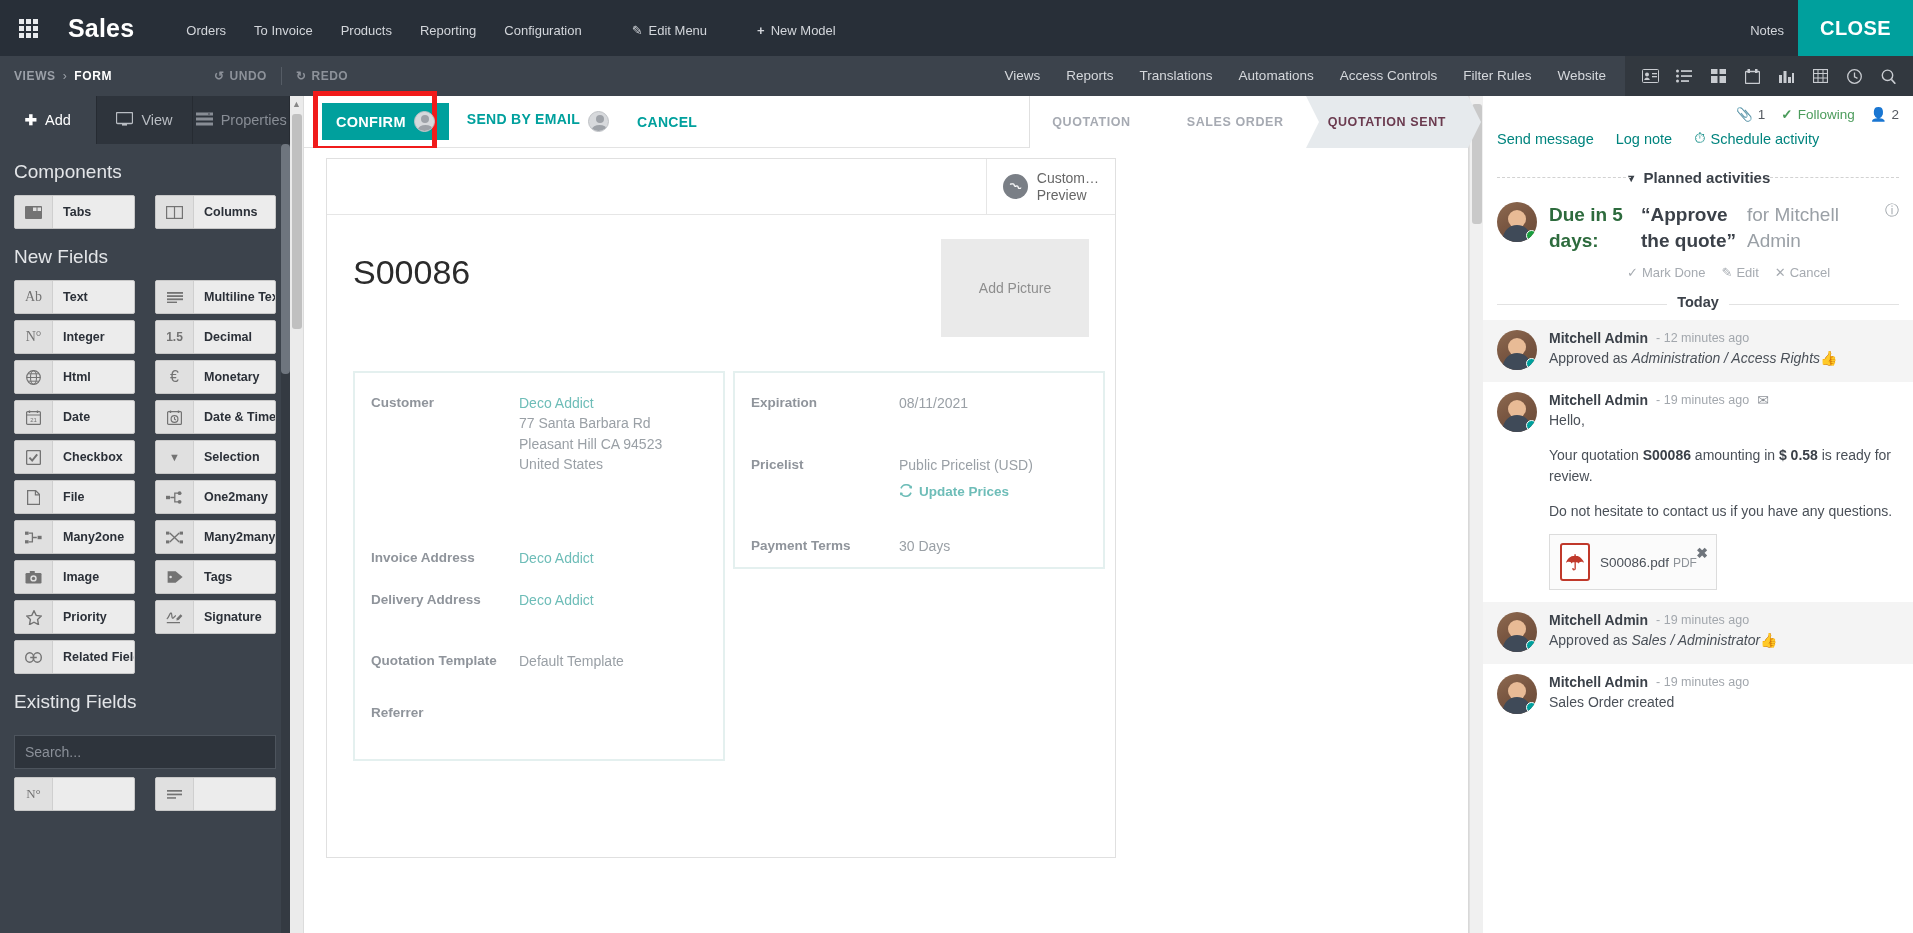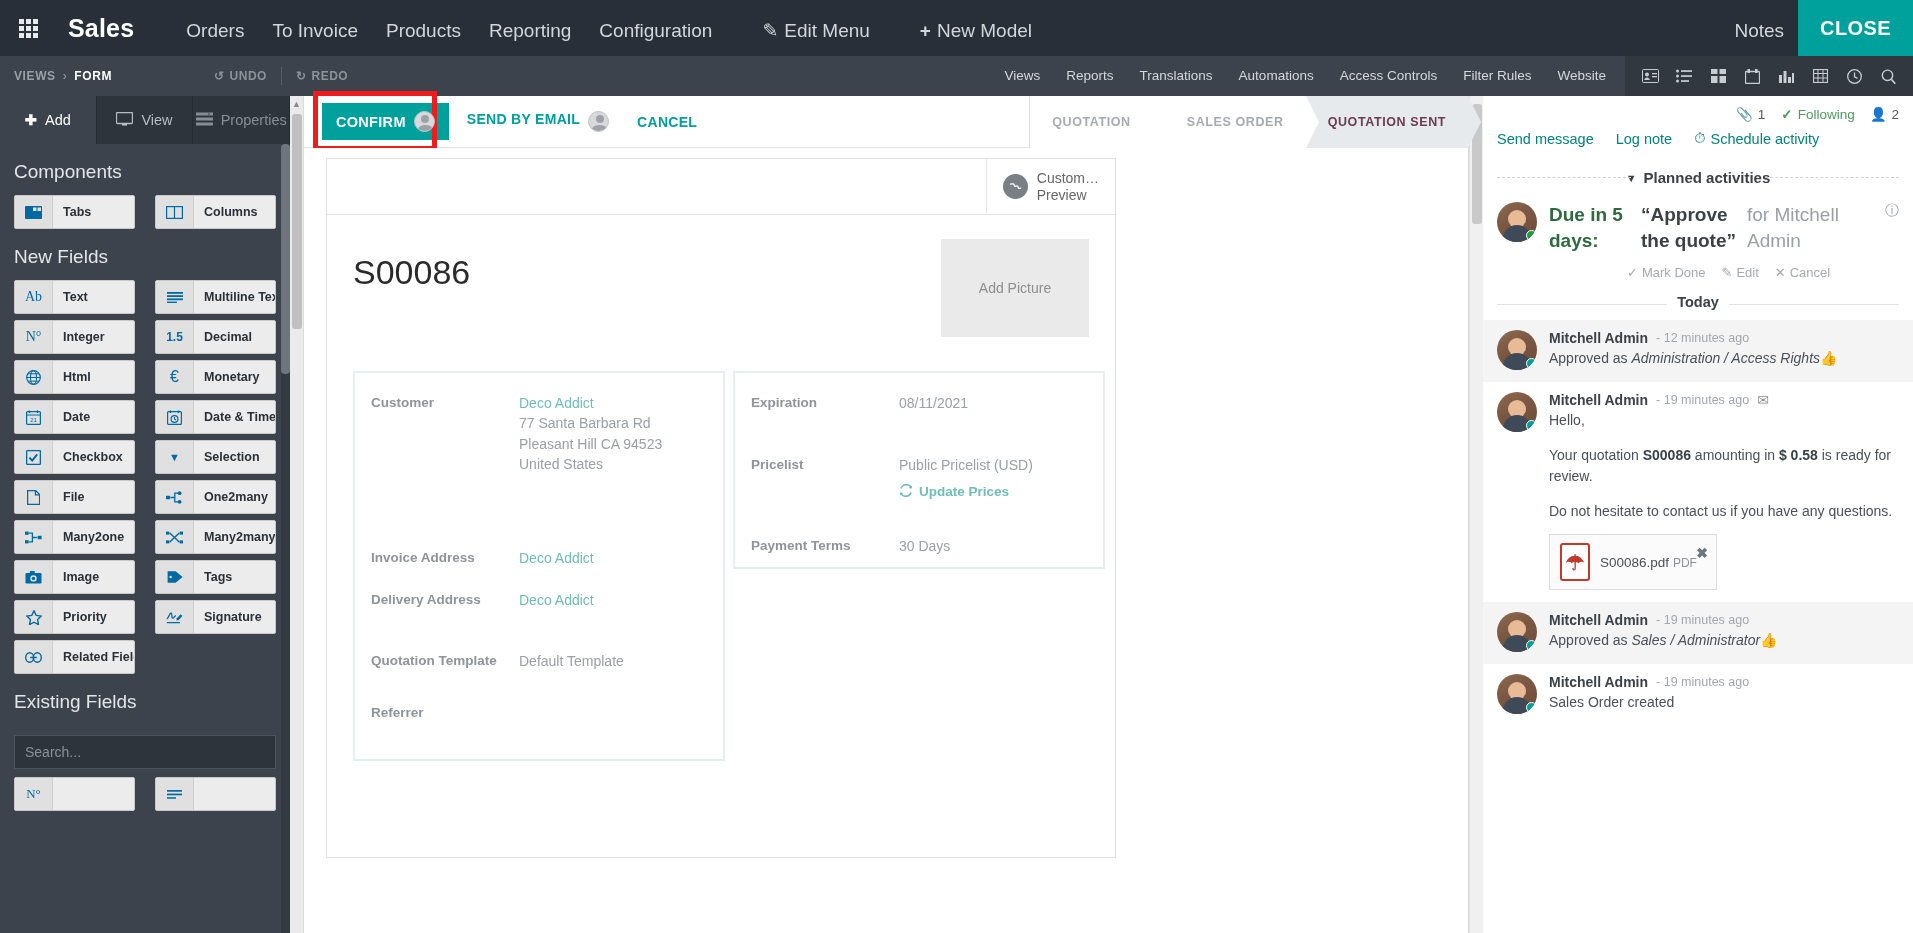--- a/index.html
+++ b/index.html
@@ -16,21 +16,21 @@
   
   .navbar {
     height: 56px; background: #282f38; display: flex; align-items: center;
     color: #e8eaed; position: relative;
   }
   .apps-grid { width: 56px; height: 56px; display: flex; align-items: center; justify-content: center; cursor: pointer; }
   .apps-grid .g { display: grid; grid-template-columns: repeat(3, 5px); grid-template-rows: repeat(3, 5px); gap: 2px; }
   .apps-grid .g i { background: #e8eaed; display: block; width: 5px; height: 5px; }
   .brand { font-size: 25px; font-weight: bold; color: #fff; margin-right: 38px; margin-left: 12px; letter-spacing: .2px; }
   .nav-item {
-    padding: 0 14px; height: 50px; line-height: 56px; font-size: 19px;
+    padding: 0 14px; height: 50px; line-height: 56px; font-size: 13px;
     color: #d3d6db; cursor: pointer; white-space: nowrap;
   }
   .nav-sep { width: 22px; }
   .nav-right { margin-left: auto; display: flex; align-items: center; height: 56px; }
   .btn-close {
     background: #00A09D; color: #fff; font-weight: bold; font-size: 20px;
     height: 56px; line-height: 56px; padding: 0 22px; cursor: pointer; letter-spacing: .4px;
   }
   .ico-pencil { display:inline-block; margin-right:6px; }
   .ico-plus { display:inline-block; margin-right:6px; font-weight:bold; }
@@ -78,21 +78,21 @@
   .sb-tab.dim { color: #888d95; }
   .sb-content { padding: 0 14px; height: 789px; overflow: hidden; position: relative; }
   .sb-head { color: #e3e5e8; font-size: 19px; padding: 17px 0 12px 0; font-weight: normal; }
   .chip-grid { display: grid; grid-template-columns: 1fr 1fr; gap: 6px 20px; }
   .chip {
     display: flex; align-items: stretch; height: 34px; background: #ececec;
     border-radius: 2px; overflow: hidden; cursor: pointer; border: 1px solid #c8c8c8;
   }
   .chip .ci {
     width: 38px; background: #e0e0e0; display: flex; align-items: center; justify-content: center;
-    color: #0369a1; font-size: 13px; border-right: 1px solid #cfcfcf; flex: 0 0 38px;
+    color: #737373; font-size: 13px; border-right: 1px solid #cfcfcf; flex: 0 0 38px;
   }
   .chip .cl {
     flex: 1; display: flex; align-items: center; padding-left: 10px;
     font-size: 12.5px; font-weight: bold; color: #2b3038; white-space: nowrap; overflow: hidden;
   }
   .sb-search {
     margin-top: 10px; height: 34px; background: #2e343c; border: 1px solid #4d545d;
     display: flex; align-items: center; padding: 0 10px;
   }
   .sb-search input {

